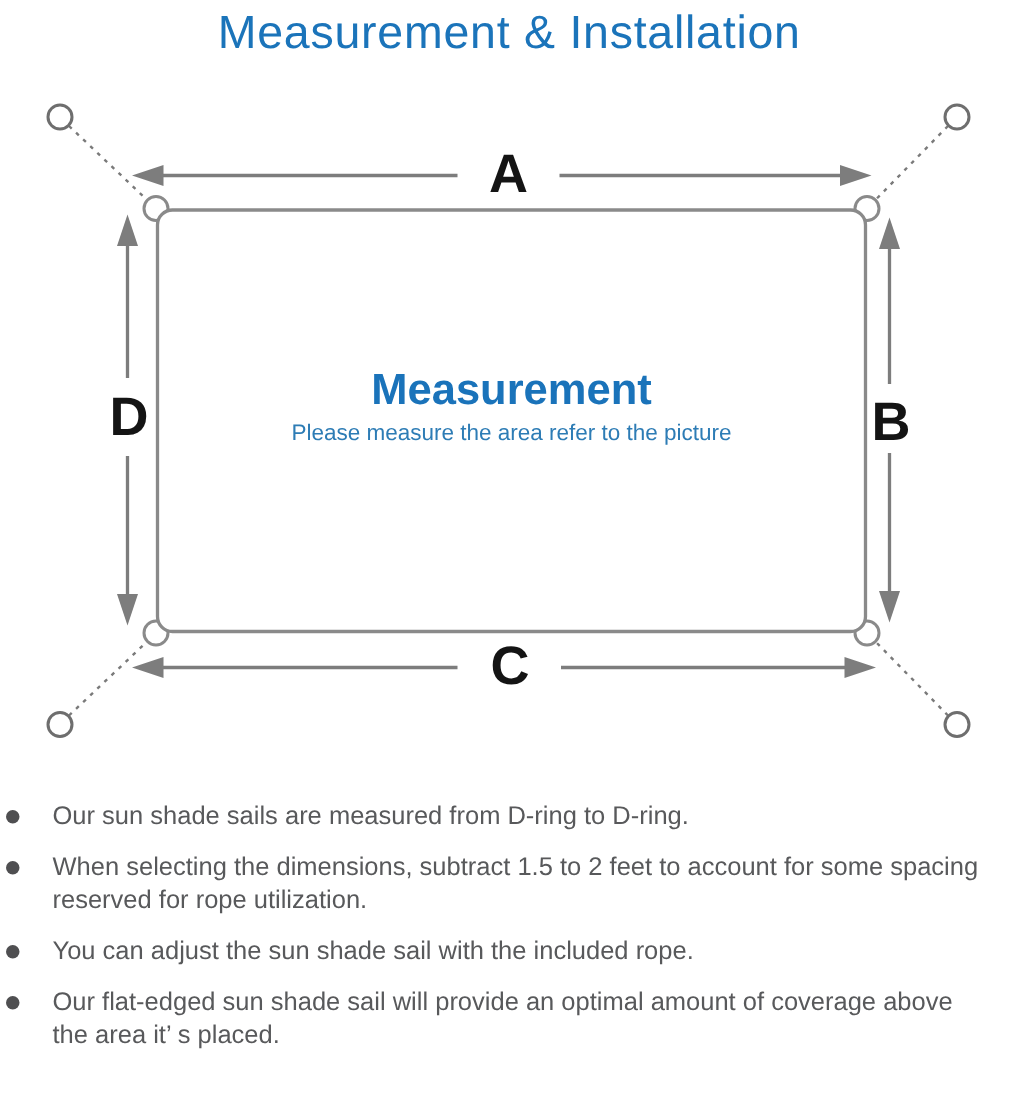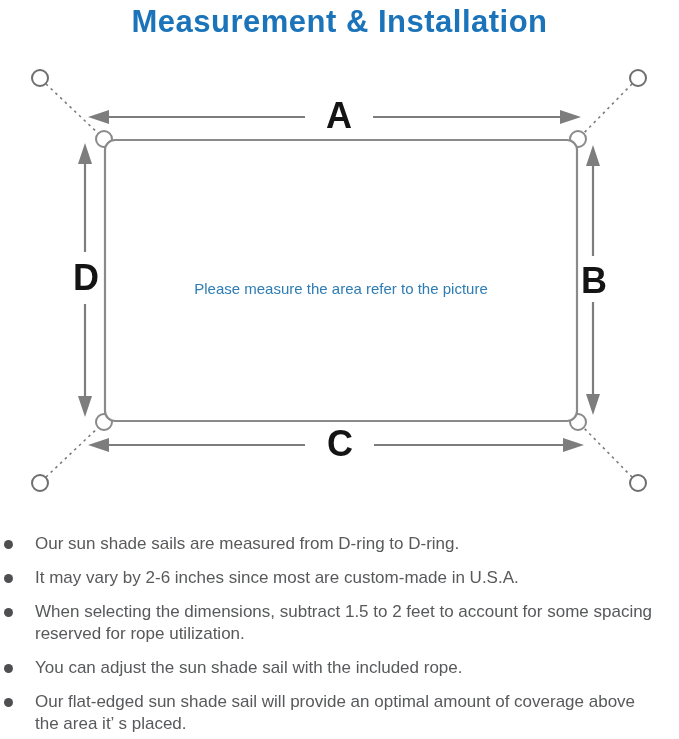--- a/index.html
+++ b/index.html
@@ -17,21 +17,21 @@
   }
   .page-title {
     position: absolute;
     top: 0;
     left: 0;
     width: 679px;
     height: 44px;
     line-height: 44px;
     text-align: center;
     font-size: 31px;
-    font-weight: bold;
+    font-weight: normal;
     color: #1b74ba;
     letter-spacing: 0.5px;
   }
   .diagram-svg {
     position: absolute;
     top: 0;
     left: 0;
     pointer-events: none;
   }
   .dim-label {
@@ -152,30 +152,27 @@
       <line x1="593" y1="302" x2="593" y2="396"></line>
       <polygon points="593,415 586,394 600,394" stroke="none"></polygon>
     </g>
   </svg>
 
   <div class="dim-label a">A</div>
   <div class="dim-label b">B</div>
   <div class="dim-label c">C</div>
   <div class="dim-label d">D</div>
 
+  <div class="center-heading">Measurement</div>
   <div class="center-sub">Please measure the area refer to the picture</div>
 
   <ul class="notes">
     <li class="note-item">
       <span class="bullet-dot"></span>
       <span class="note-line">Our sun shade sails are measured from D-ring to D-ring.</span>
-    </li>
-    <li class="note-item">
-      <span class="bullet-dot"></span>
-      <span class="note-line">It may vary by 2-6 inches since most are custom-made in U.S.A.</span>
     </li>
     <li class="note-item">
       <span class="bullet-dot"></span>
       <span class="note-line">When selecting the dimensions, subtract 1.5 to 2 feet to account for some spacing</span>
       <span class="note-line">reserved for rope utilization.</span>
     </li>
     <li class="note-item">
       <span class="bullet-dot"></span>
       <span class="note-line">You can adjust the sun shade sail with the included rope.</span>
     </li>

